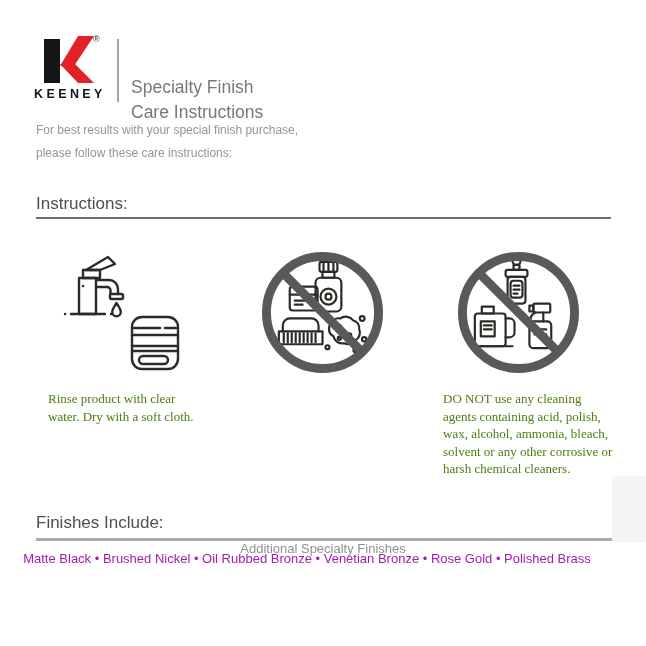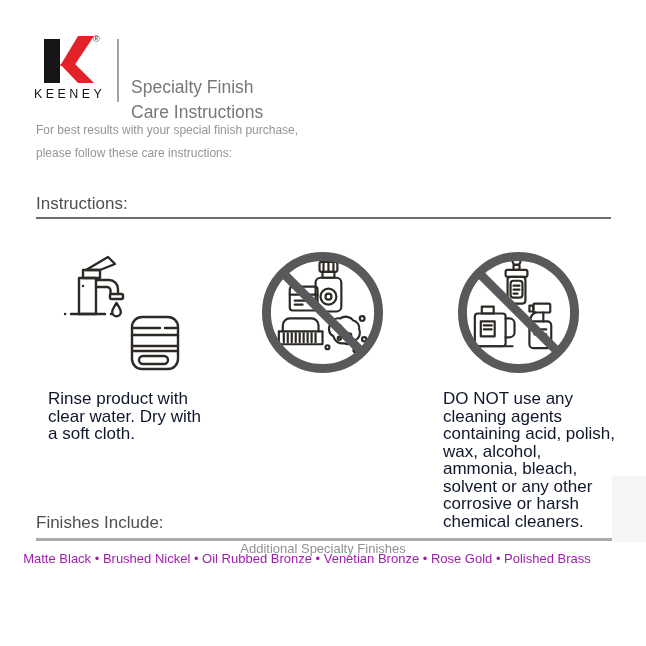--- a/index.html
+++ b/index.html
@@ -8,41 +8,41 @@
     width:646px;height:646px;
     background:#ffffff;
     font-family:"Liberation Sans", sans-serif;
     overflow:hidden;
   }
   .abs{position:absolute;}
 
   
   .k-svg{left:40px;top:34px;width:58px;height:50px;}
   .reg-mark{left:93px;top:34px;font-size:9px;color:#2b2b2b;}
-  .brand-name{left:34px;top:87px;font-size:12.5px;font-weight:normal;letter-spacing:3.4px;color:#161616;}
+  .brand-name{left:34px;top:87px;font-size:12.5px;font-weight:bold;letter-spacing:3.4px;color:#161616;}
   .v-divider{left:117px;top:39px;width:2px;height:63px;background:#a1a3a6;}
   .doc-title{left:131px;top:43px;font-size:17.5px;line-height:24.5px;color:#77787b;margin-top:32px;}
 
   
   .intro{left:36px;top:119px;font-size:12px;line-height:22.5px;color:#939598;}
 
   
   .sec-head{font-size:17px;color:#4e4f52;}
   .sec1-head{left:36px;top:194px;}
   .rule1{left:36px;top:217px;width:575px;height:1.5px;background:#6b6c6f;}
   .sec2-head{left:36px;top:513px;}
   .rule2{left:36px;top:538px;width:576px;height:3px;background:#a8aaad;}
 
   
   .faucet-icon{left:58px;top:247px;width:140px;height:135px;}
   .no-circle-1{left:260px;top:250px;width:125px;height:125px;}
   .no-circle-2{left:456px;top:250px;width:125px;height:125px;}
 
   
-  .caption{font-size:17px;line-height:17.5px;color:#0f172a;}
+  .caption{font-size:13px;line-height:17.5px;color:#4d7c0f;font-family:Liberation Serif, serif;}
   .cap1{left:48px;top:390px;width:156px;}
   .cap2{left:250px;top:390px;width:176px;}
   .cap3{left:443px;top:390px;width:172px;}
 
   
   .finishes-line{left:4px;top:551px;width:606px;text-align:center;font-size:13px;color:#a21caf;}
   .additional-line{left:20px;top:541px;width:606px;text-align:center;font-size:13px;color:#8f9194;}
 
   .edge-shade{left:612px;top:476px;width:34px;height:66px;background:#f5f5f5;}
 

